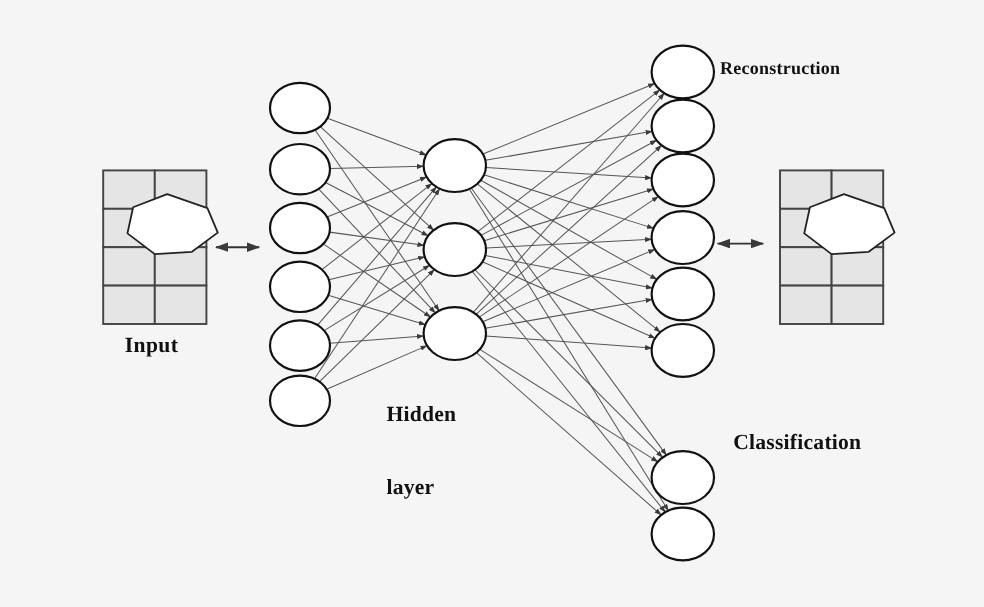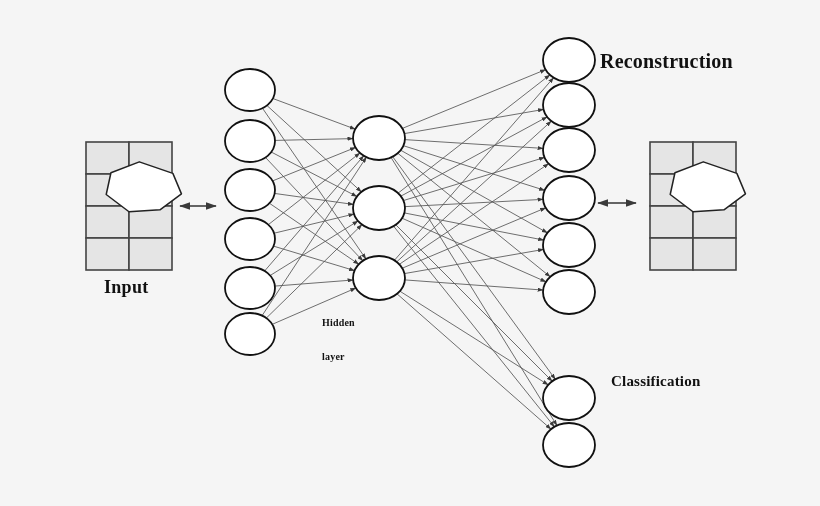--- a/index.html
+++ b/index.html
@@ -32,35 +32,34 @@
   }
   #label-input {
     left: 104px;
     top: 277px;
     font-size: 18px;
     letter-spacing: 0.3px;
   }
   #label-hidden {
     left: 322px;
     top: 295px;
-    font-size: 10px;
+    font-size: 18px;
     letter-spacing: 0.2px;
   }
   #label-reconstruction {
     left: 600px;
     top: 50px;
-    font-size: 20px;
+    font-size: 15px;
     letter-spacing: 0.2px;
   }
   #label-classification {
     left: 611px;
     top: 358px;
-    font-size: 15px;
+    font-size: 18px;
     letter-spacing: 0.2px;
-    margin-top: 15px;
   }
 </style>
 </head>
 <body>
 
 <div id="canvas">
 
   <svg id="diagram-svg" viewBox="0 0 820 506" xmlns="http://www.w3.org/2000/svg">
     <defs>
       <marker id="arrowhead" markerWidth="7" markerHeight="5" refX="6.5" refY="2.5" orient="auto" markerUnits="strokeWidth">

